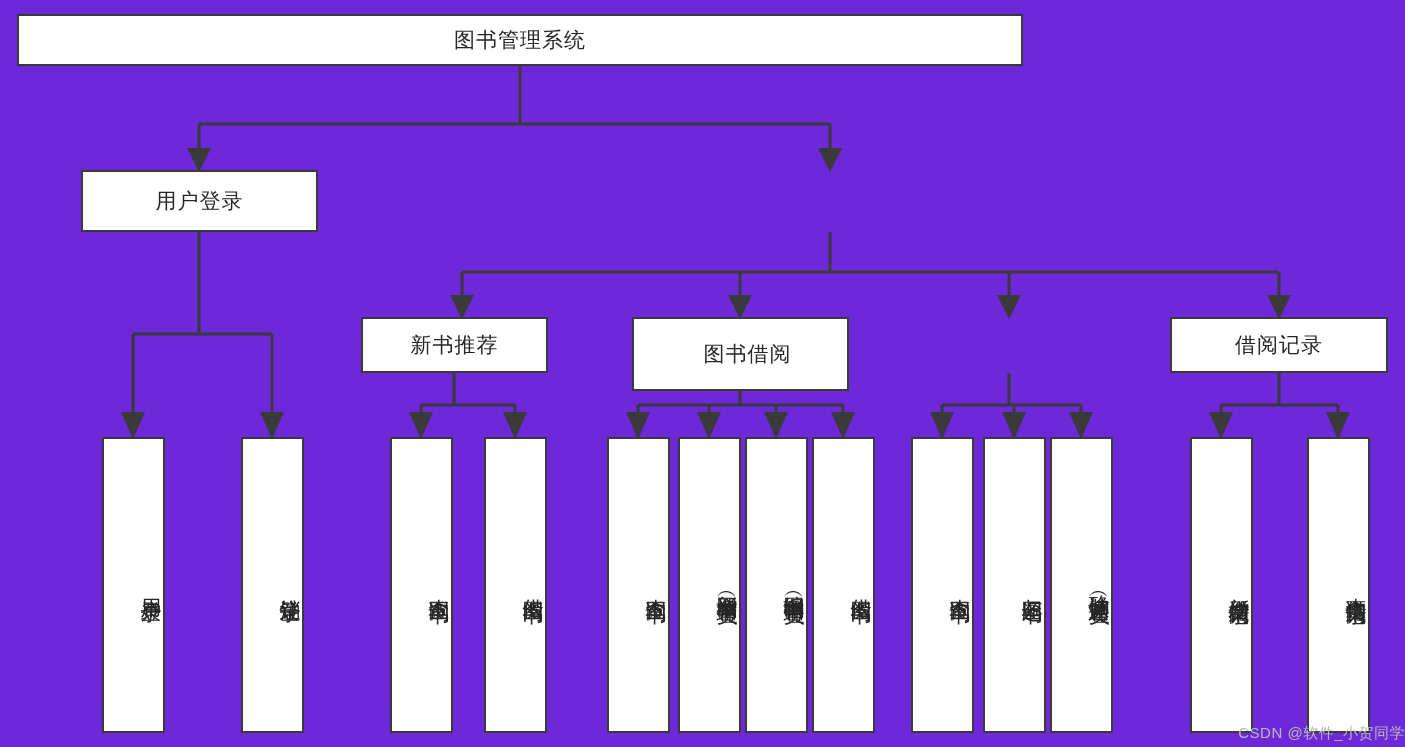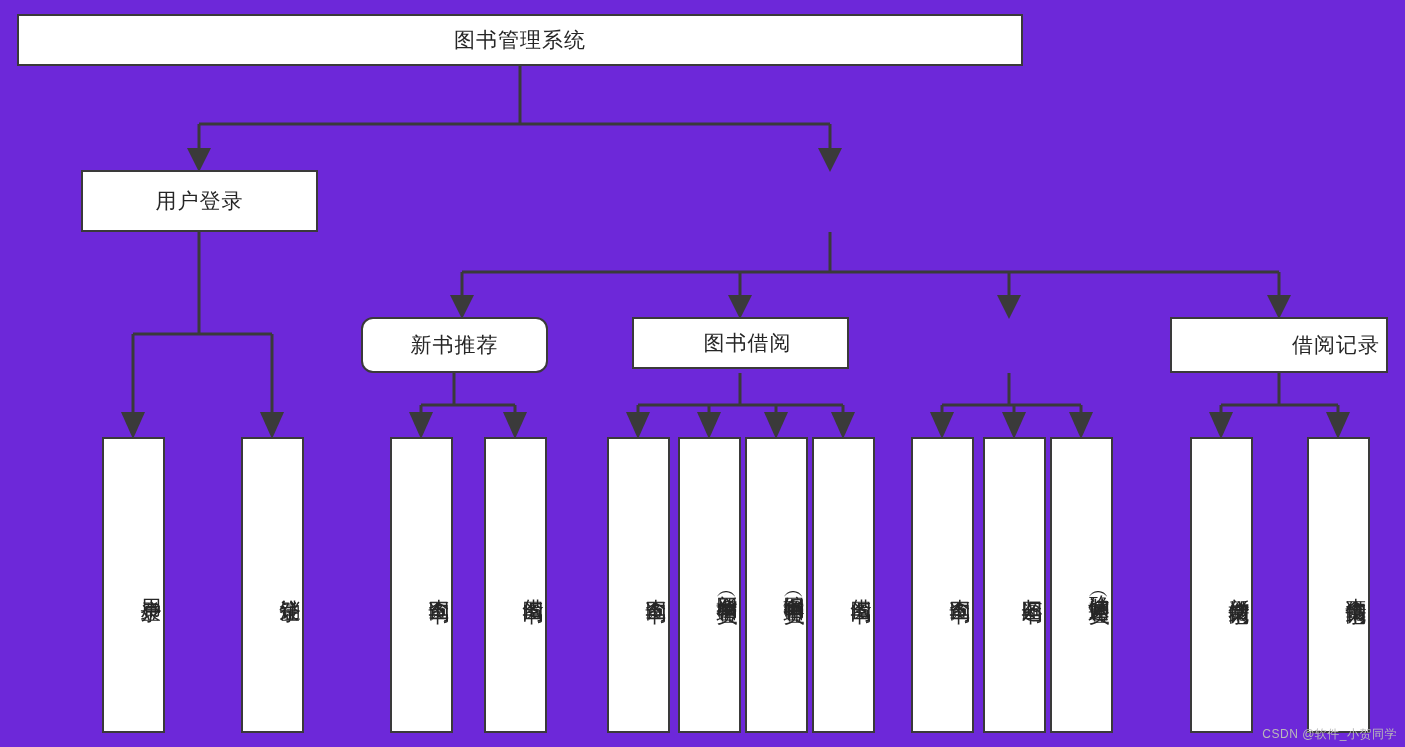--- a/index.html
+++ b/index.html
@@ -51,23 +51,23 @@
     justify-content: center;
     text-align: left;
   }
   .node.vert .vtext {
     writing-mode: vertical-rl;
     text-orientation: upright;
     display: block;
   }
   .watermark {
     position: absolute;
-    right: 8px;
+    right: 0;
     bottom: 4px;
-    font-size: 12px;
+    font-size: 15px;
     color: #b9b9b9;
     letter-spacing: 0.5px;
     white-space: nowrap;
     text-align: center;
   }
 </style>
 </head>
 <body>
 
 <div id="stage">
@@ -154,27 +154,27 @@
   </svg>
 
   <div class="node horiz" style="left: 17px; top: 14px; width: 1006px; height: 52px;">
     <span>图书管理系统</span>
   </div>
 
   <div class="node horiz" style="left: 81px; top: 170px; width: 237px; height: 62px;">
     <span>用户登录</span>
   </div>
 
-  <div class="node horiz" style="left: 361px; top: 317px; width: 187px; height: 56px; border-radius: 12px;">
+  <div class="node horiz" style="left: 361px; top: 317px; width: 187px; height: 56px;">
     <span>新书推荐</span>
   </div>
-  <div class="node horiz" style="left: 632px; top: 317px; width: 217px; height: 52px; padding-left: 20px;">
+  <div class="node horiz" style="left: 632px; top: 317px; width: 217px; height: 74px; padding-left: 20px;">
     <span>图书借阅</span>
   </div>
-  <div class="node horiz" style="left: 1170px; top: 317px; width: 218px; height: 56px; justify-content: flex-end;">
+  <div class="node horiz" style="left: 1170px; top: 317px; width: 218px; height: 56px;">
     <span>借阅记录</span>
   </div>
 
   <div class="node vert" style="left: 102px; top: 437px; width: 63px; height: 296px;">
     <span class="vtext">用户登录</span>
   </div>
   <div class="node vert" style="left: 241px; top: 437px; width: 63px; height: 296px;">
     <span class="vtext">注销登录</span>
   </div>
   <div class="node vert" style="left: 390px; top: 437px; width: 63px; height: 296px;">

